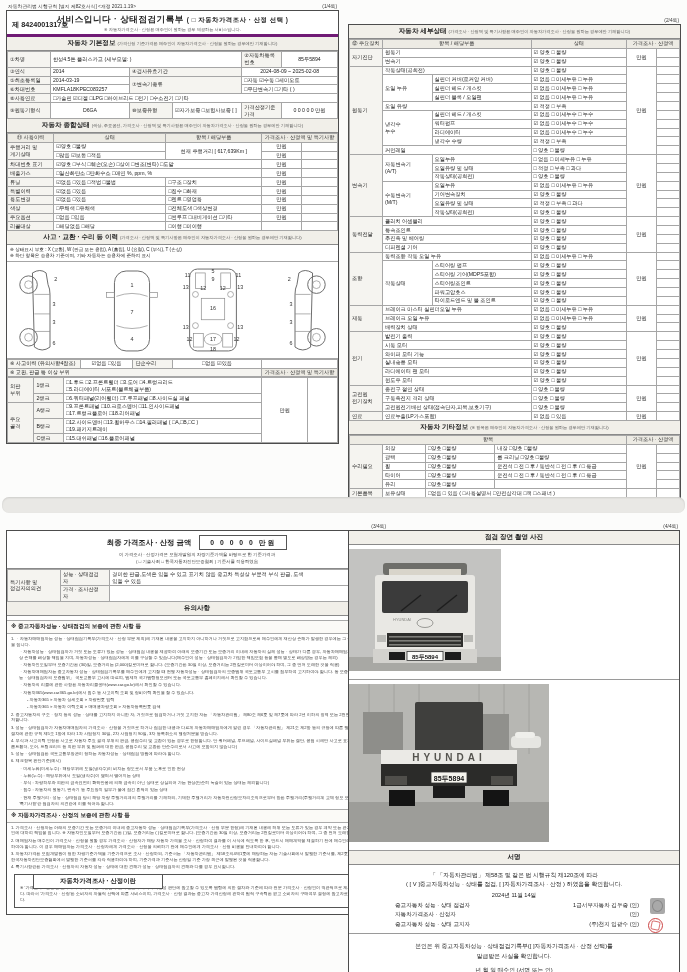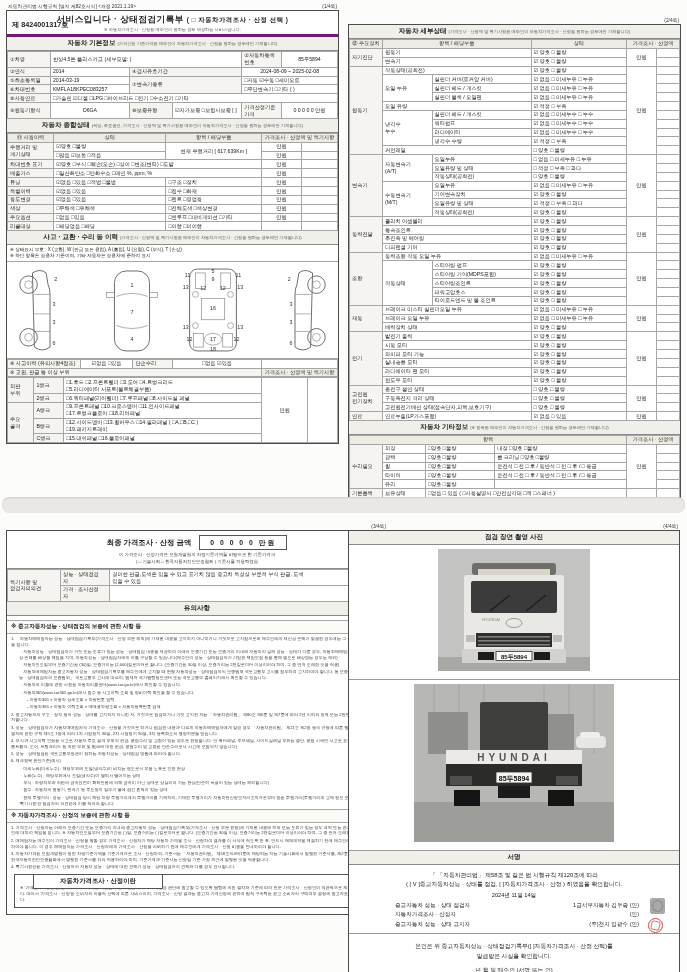--- a/index.html
+++ b/index.html
@@ -48,21 +48,21 @@
   .fp-title{font-weight:bold;font-size:5.6px;border:1px solid #aaa;border-left:none;border-right:none;
             background:#fbfaf7;padding:2px 4px;margin:2px -4px;}
   .fp{font-size:4.15px;color:#3a3a3a;line-height:1.42;margin:1.4px 0;}
   .fp.i1{margin-left:8px;}
   .fp.i2{margin-left:16px;}
   .define-box{border:1px solid #555;margin:4px 3px 4px 3px;position:relative;padding:10px 5px 4px 5px;}
   .define-title{position:absolute;top:-1px;left:18px;border:1px solid #555;background:#fff;
                 font-weight:bold;font-size:6.4px;padding:2px 26px;}
   .define-body{font-size:4.15px;color:#3a3a3a;line-height:1.45;}
   
-  .photo-wrap{border-bottom:1px solid #9a9a9a;text-align:center;padding:4px 0;}
+  .photo-wrap{border-bottom:1px solid #9a9a9a;text-align:left;padding:4px 0;}
   .sig-block{padding:6px 6px 4px 6px;border-bottom:1px solid #9a9a9a;}
   .sig-line{text-align:center;font-size:5.8px;line-height:1.6;}
   .sig-date{text-align:center;font-size:5.6px;margin:2px 0 1px 0;}
   .sig-row{display:flex;align-items:center;font-size:5.6px;line-height:1.7;position:relative;}
   .sig-role{width:46%;text-align:left;padding-left:40px;box-sizing:border-box;}
   .sig-name{flex:1;text-align:right;padding-right:34px;position:relative;}
   .stamp-grey{position:absolute;right:8px;top:-3px;width:15px;height:16px;background:#a0a0a0;
               border-radius:2px;opacity:.9;}
   .stamp-grey::after{content:"";position:absolute;inset:2px;border:1px solid #7c7c7c;border-radius:50%;}
   .stamp-red{position:absolute;right:10px;top:-2px;width:13px;height:13px;border:1.4px solid #c44;

